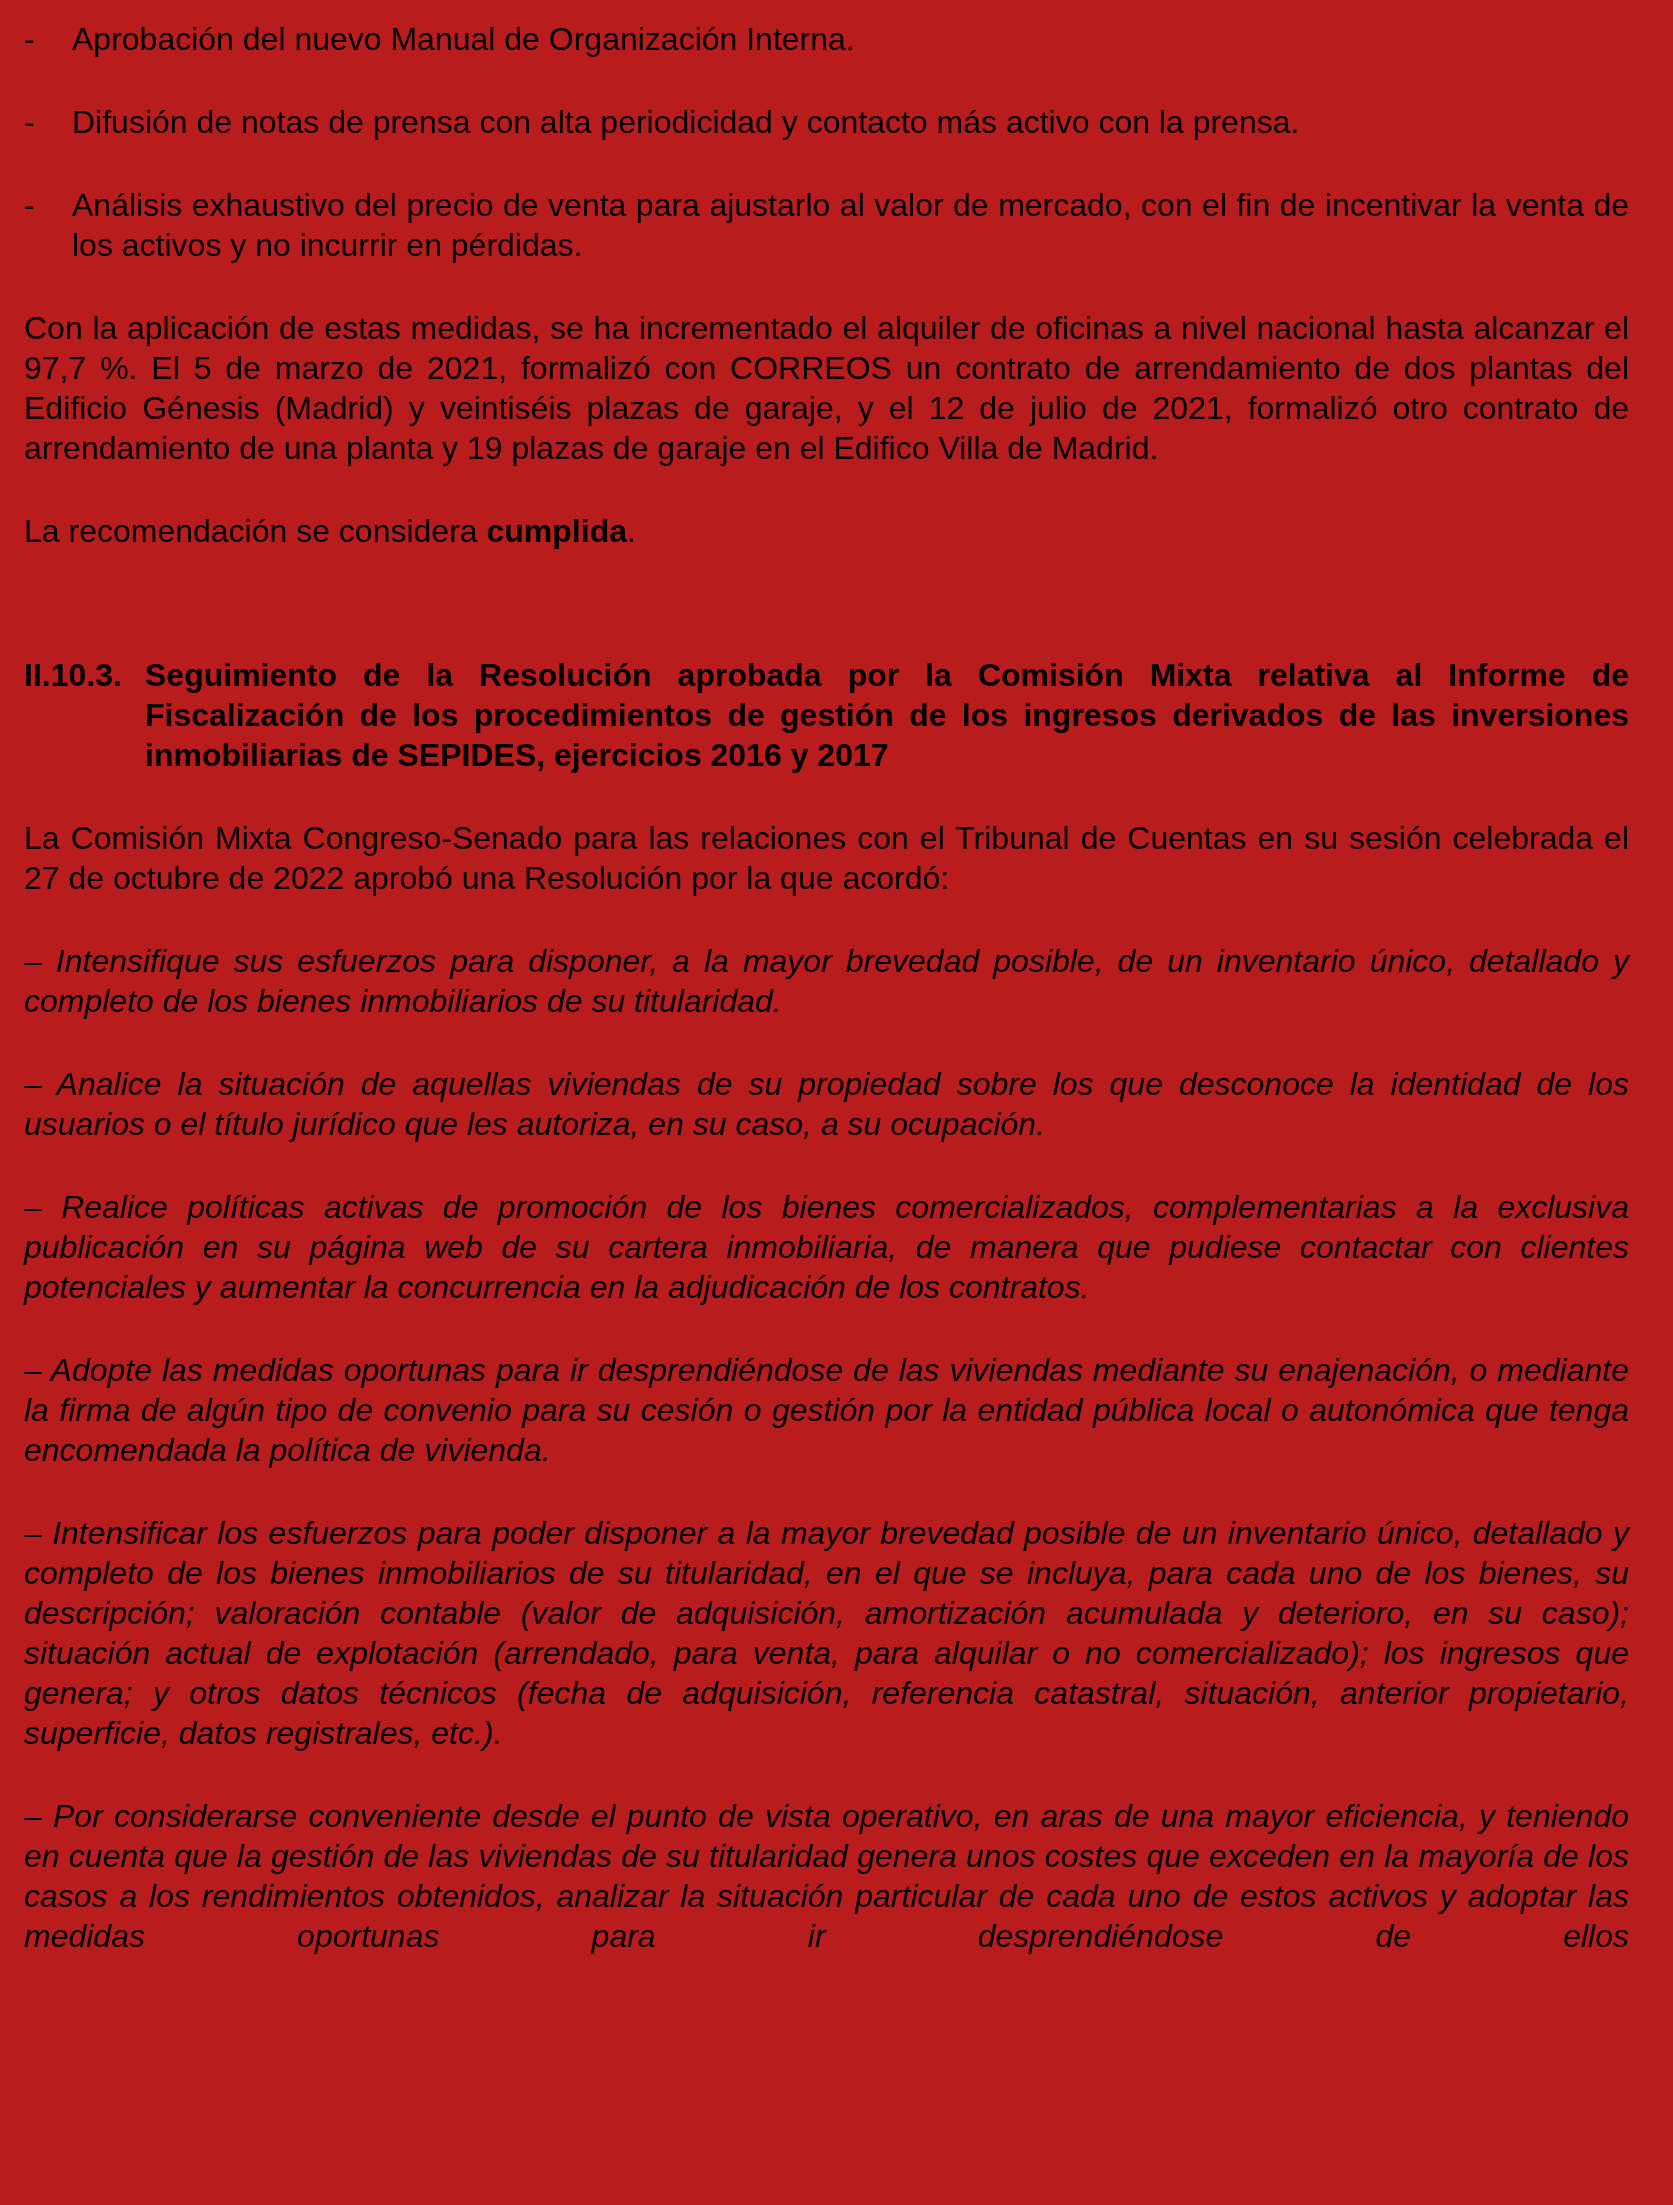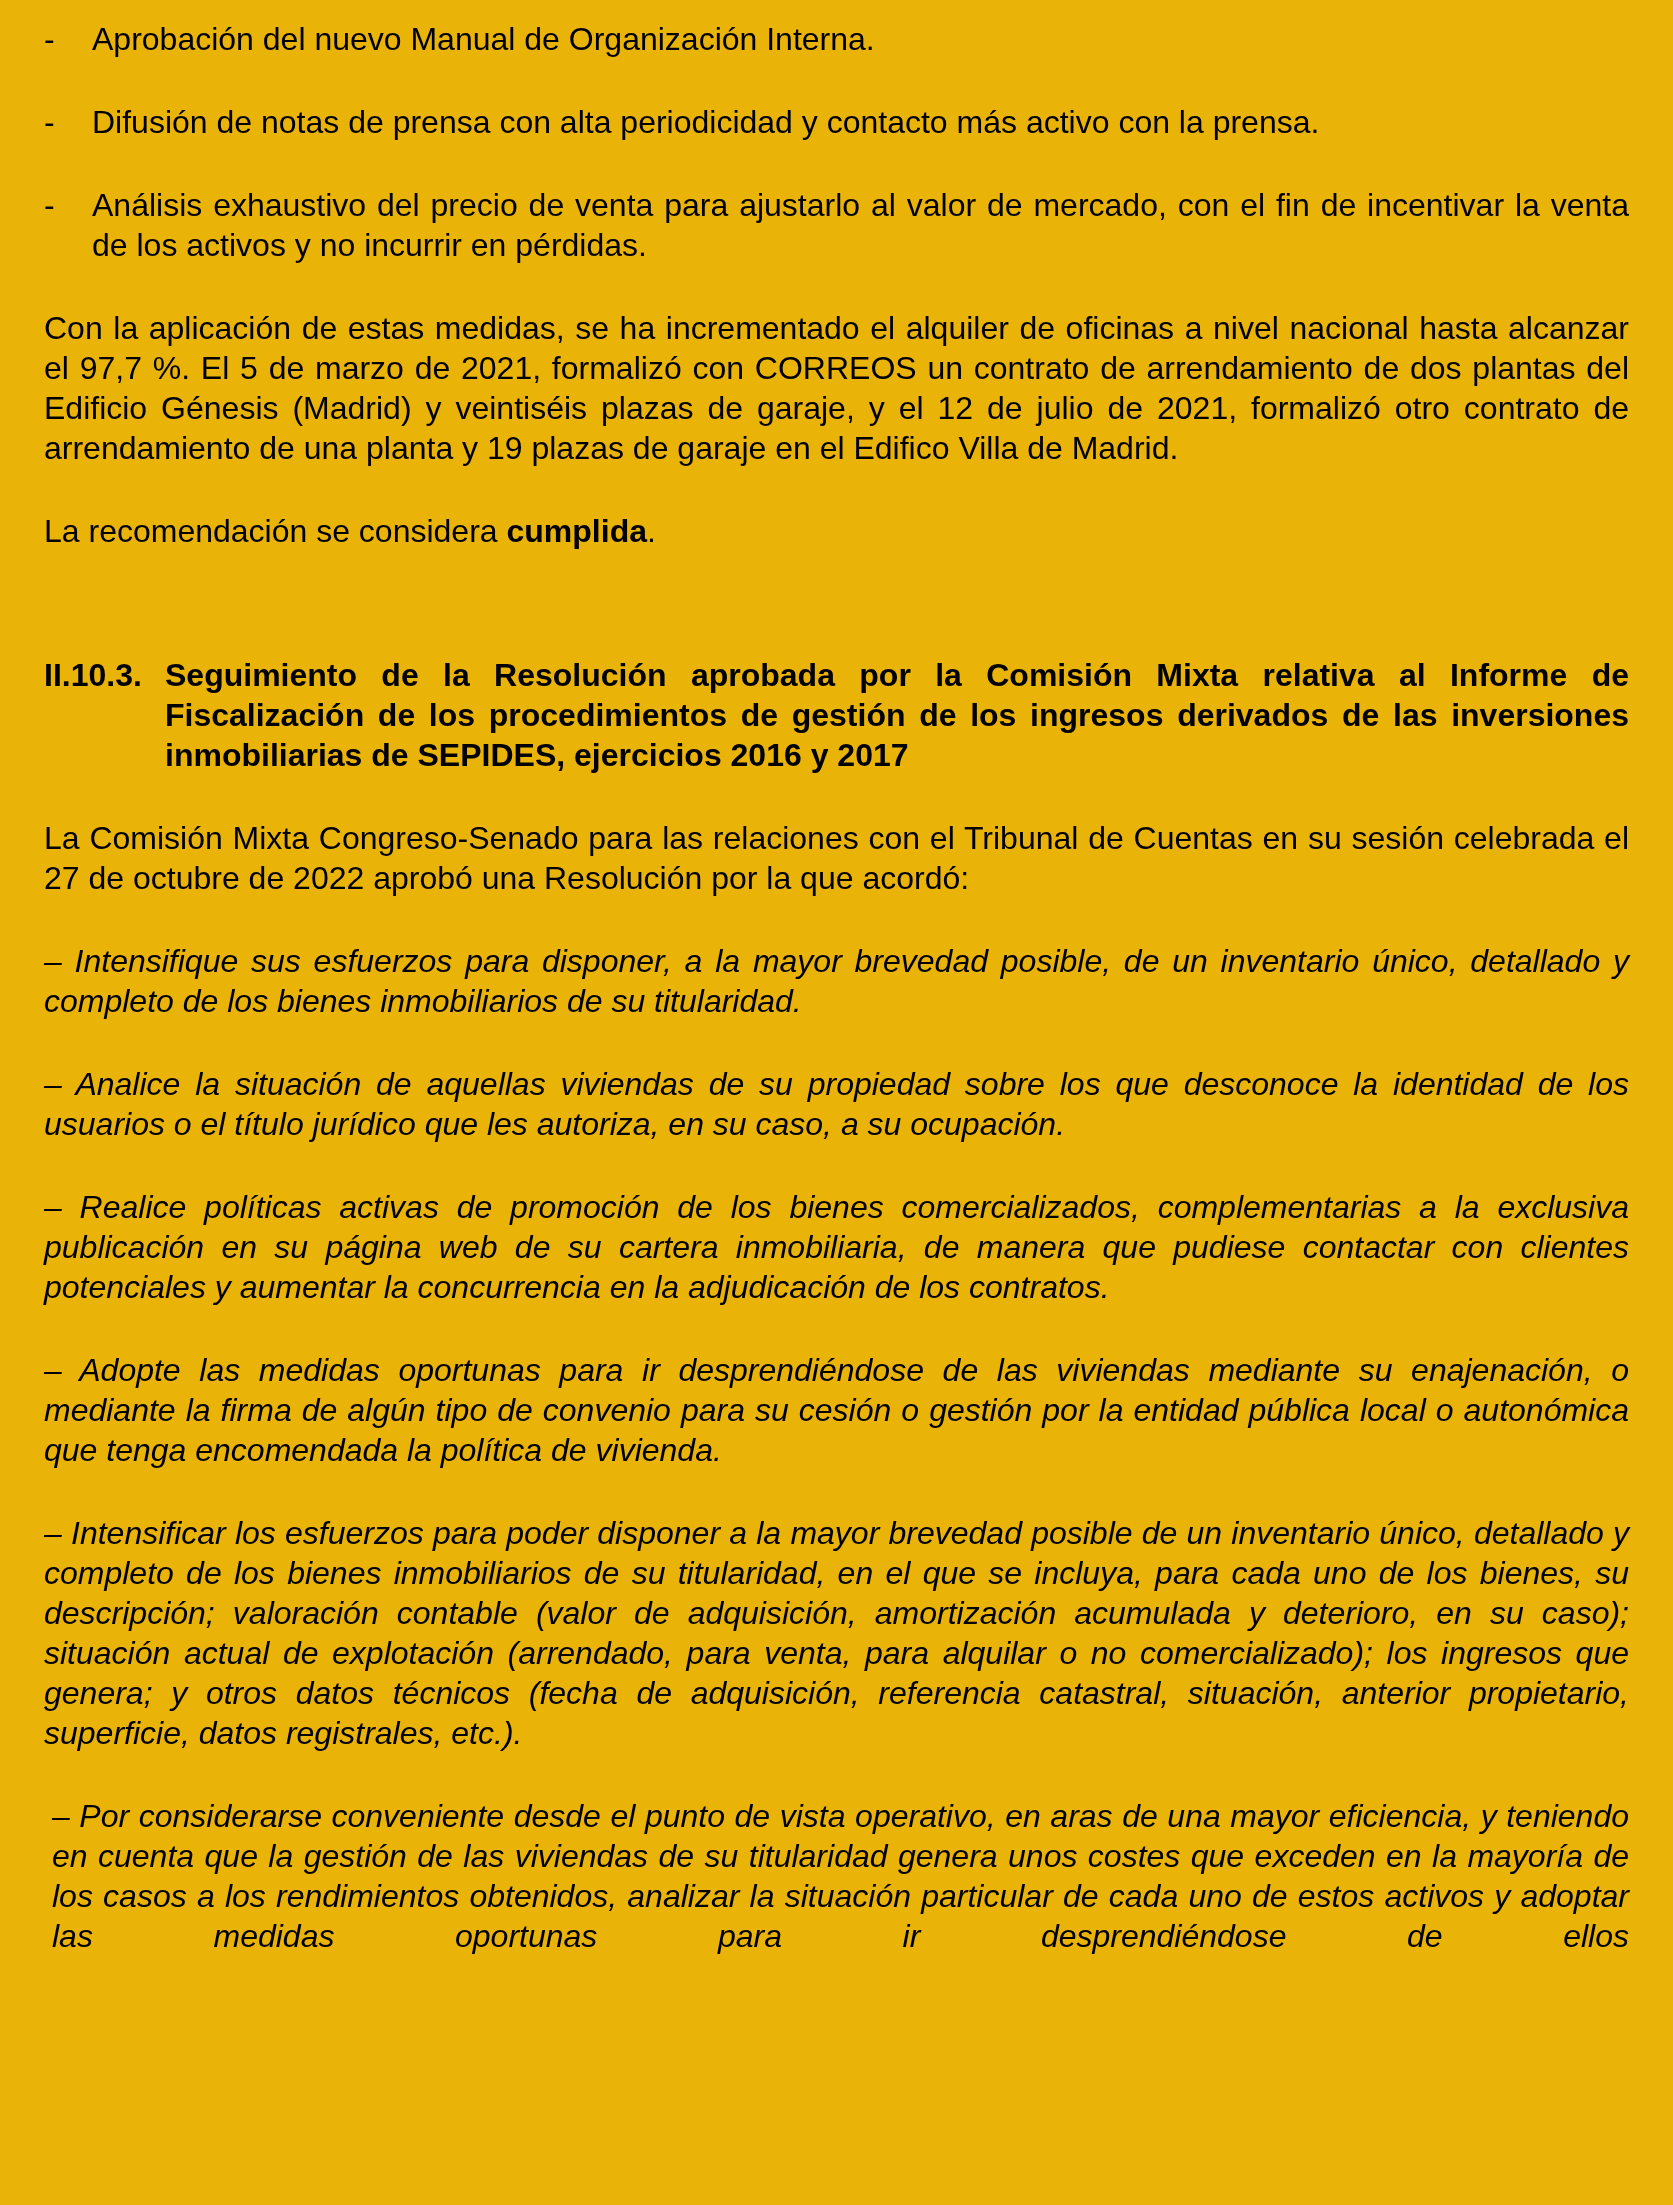--- a/index.html
+++ b/index.html
@@ -4,27 +4,27 @@
 <style>
   html, body {
     margin: 0;
     padding: 0;
     background: #ffffff;
   }
   .page {
     position: relative;
     width: 1673px;
     height: 2205px;
-    background: #eab308;
+    background: #b91c1c;
     color: #000000;
     font-family: "Liberation Sans", "DejaVu Sans", sans-serif;
     font-size: 32px;
     line-height: 40px;
     box-sizing: border-box;
-    padding: 19px 44px 0 44px;
+    padding: 19px 44px 0 24px;
     overflow: hidden;
   }
   .block {
     margin: 0 0 43px 0;
     text-align: justify;
   }
   
   .bullet {
     padding-left: 48px;
     text-indent: -48px;
@@ -49,21 +49,20 @@
   }
   .italic {
     font-style: italic;
   }
   .bold {
     font-weight: bold;
   }
   
   .justify-last {
     text-align-last: justify;
-    margin-left: 8px;
   }
 </style>
 </head>
 <body>
 
 <div class="page">
 
   <div class="block bullet">
     <span class="dash">-</span><span>Aprobación del nuevo Manual de Organización Interna.</span>
   </div>

